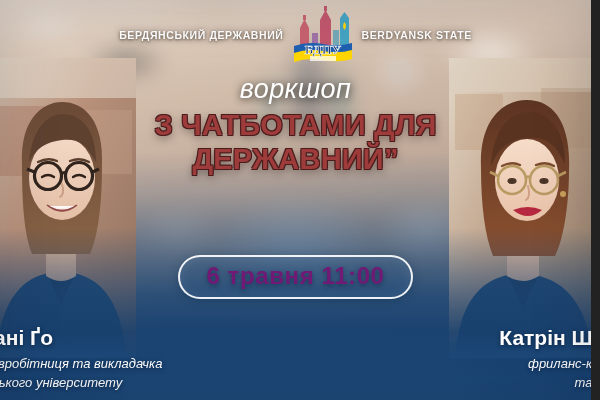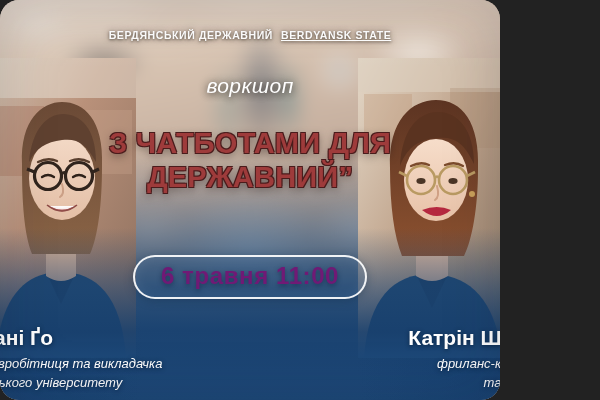--- a/index.html
+++ b/index.html
@@ -3,27 +3,26 @@
 <meta charset="utf-8">
 <title>Workshop Poster</title>
 <style>
   html, body {
     margin: 0;
     padding: 0;
     background: #222;
   }
   .poster {
     position: relative;
-    width: 500px;
+    width: 591px;
     height: 400px;
     overflow: hidden;
     font-family: "Liberation Sans", "DejaVu Sans", sans-serif;
     background: #c9b3a0;
     user-select: none;
-    border-radius: 19px;
   }
 
   
   .bg-photo {
     position: absolute;
     inset: -30px;
     background:
       
       radial-gradient(ellipse 40px 90px at 52% 26%, rgba(60,78,98,.55) 0%, rgba(60,78,98,0) 70%),
       radial-gradient(ellipse 26px 70px at 46% 30%, rgba(120,150,150,.45) 0%, rgba(120,150,150,0) 72%),
@@ -95,47 +94,47 @@
     position: relative;
     font-size: 10.5px;
     font-weight: 700;
     letter-spacing: .6px;
     line-height: 15px;
     color: #ffffff;
     text-shadow: 0 1px 3px rgba(60,50,40,.75), 0 0 6px rgba(60,50,40,.5);
     white-space: nowrap;
   }
   .uni-name.left { text-align: right; }
-  .uni-name.right { text-align: center; text-decoration: underline; }
+  .uni-name.right { text-align: center; }
 
   
   .logo {
     position: relative;
     width: 62px;
     height: 58px;
     flex: 0 0 auto;
   }
   .logo svg { display: block; width: 100%; height: 100%; }
 
   
   .center {
     position: absolute;
     left: 0; right: 0;
     top: 74px;
     z-index: 5;
     text-align: center;
   }
   .kicker {
-    font-size: 21px;
+    font-size: 27px;
     font-style: italic;
     font-weight: 400;
     color: #ffffff;
     letter-spacing: .4px;
     text-shadow: 0 2px 6px rgba(40,35,30,.6), 0 0 10px rgba(40,35,30,.45);
-    margin: 0 0 28px 0;
+    margin: 0 0 3px 0;
   }
   .title {
     font-size: 29px;
     font-weight: 700;
     line-height: 1.18;
     color: #9e3b3b;
     letter-spacing: .2px;
     margin: 0;
     text-shadow:
       1px 1px 0 #4a1c1c,
@@ -341,20 +340,44 @@
 
       <circle cx="114" cy="136" r="3" fill="#c9a05a"></circle>
     </svg>
   </div>
 
   <div class="header">
     <div class="uni-name left">
       <div>БЕРДЯНСЬКИЙ ДЕРЖАВНИЙ</div>
     </div>
 
+    <div class="logo">
+      <svg viewBox="0 0 62 58" aria-hidden="true">
+
+        <g opacity=".95">
+          <rect x="8" y="22" width="9" height="18" fill="#c85d6e"></rect>
+          <path d="M8 22 L12.5 13 L17 22 Z" fill="#c85d6e"></path>
+          <rect x="11" y="9" width="3" height="5" fill="#c85d6e"></rect>
+          <rect x="20" y="27" width="6" height="13" fill="#9f6fa8"></rect>
+          <rect x="28" y="14" width="11" height="26" fill="#c2526a"></rect>
+          <path d="M28 14 L33.5 4 L39 14 Z" fill="#c2526a"></path>
+          <rect x="32" y="0" width="3" height="5" fill="#c2526a"></rect>
+          <rect x="41" y="24" width="6" height="16" fill="#6fa8b8"></rect>
+          <rect x="48" y="12" width="9" height="28" fill="#3fa3c4"></rect>
+          <path d="M48 12 L52.5 6 L57 12 Z" fill="#3fa3c4"></path>
+          <path d="M52.5 16 q3 4 0 8 q-3 -4 0 -8 Z" fill="#ffd500"></path>
+        </g>
+
+        <path d="M2 40 q14 -5 29 -2 q15 3 29 -1 l0 9 q-14 4 -29 1 q-15 -3 -29 2 Z" fill="#1f5fb0"></path>
+        <path d="M2 47 q14 -5 29 -2 q15 3 29 -1 l0 9 q-14 4 -29 1 q-15 -3 -29 2 Z" fill="#ffd500"></path>
+        <rect x="18" y="50" width="26" height="5" fill="#ffffff" opacity=".75"></rect>
+
+        <text x="31" y="48" font-family="Liberation Serif, serif" font-size="13" font-weight="700" text-anchor="middle" fill="#1a3a6b" stroke="#ffffff" stroke-width=".6">БДПУ</text>
+      </svg>
+    </div>
 
     <div class="uni-name right">
       <div>BERDYANSK STATE</div>
     </div>
   </div>
 
   <div class="center">
     <div class="kicker">воркшоп</div>
     <h1 class="title">
       <span class="title-line">З ЧАТБОТАМИ ДЛЯ</span>

